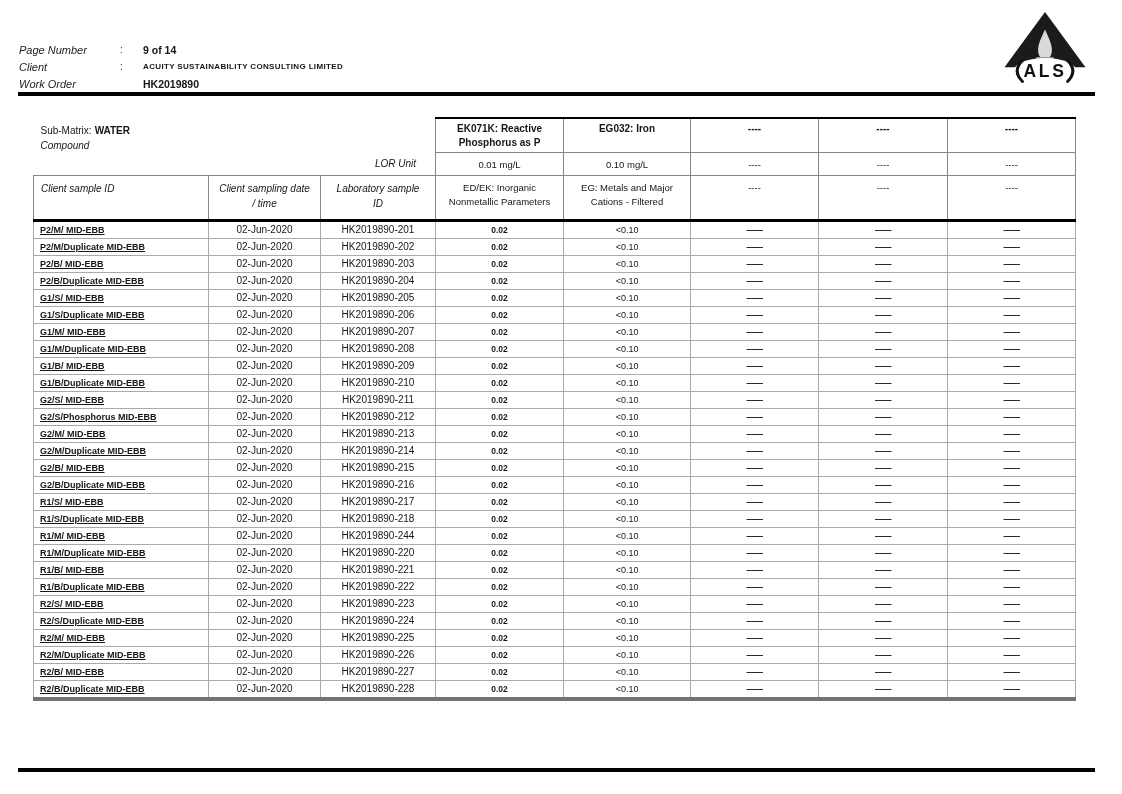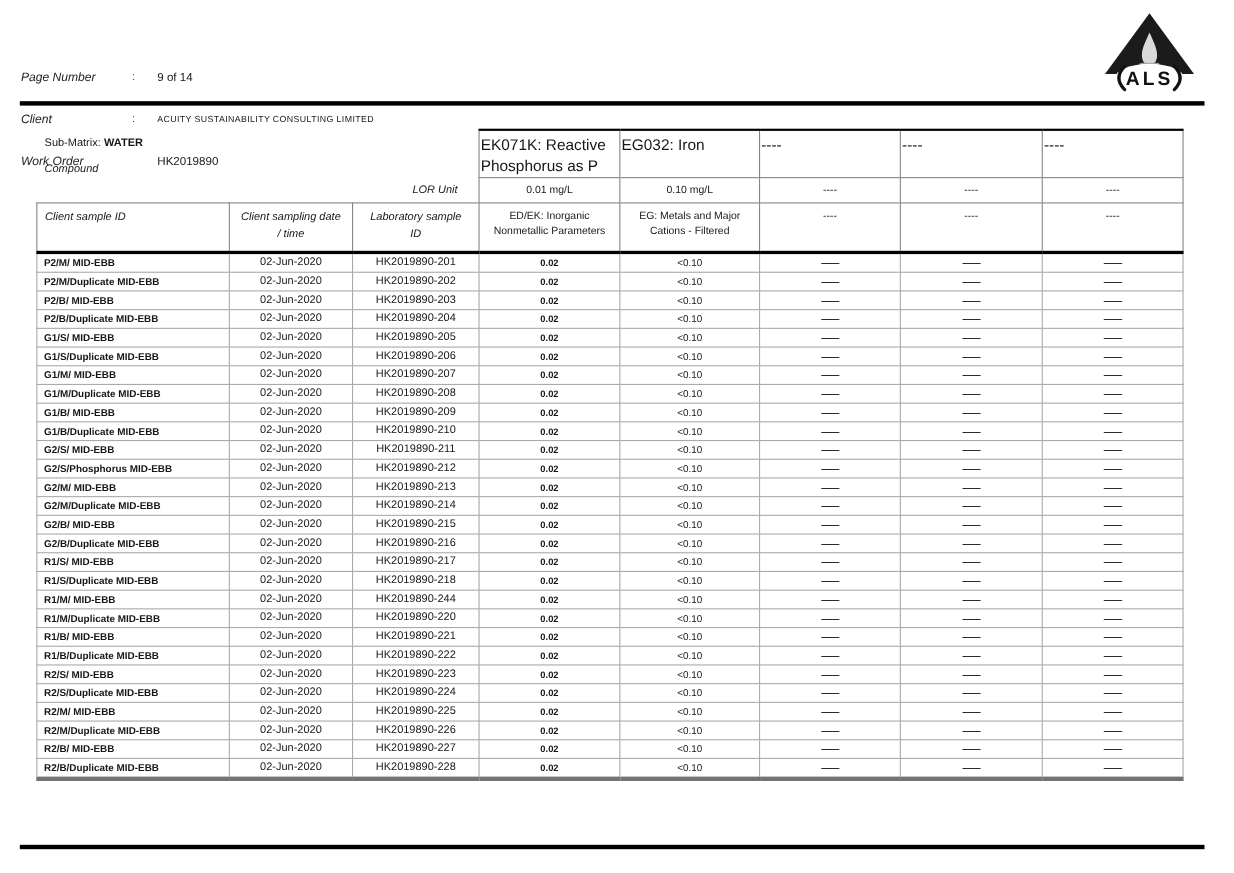--- a/index.html
+++ b/index.html
@@ -4,24 +4,24 @@
 <style>
   html,body { margin:0; padding:0; background:#e8e8e8; }
   .page {
     position:relative; width:1122px; height:794px; background:#ffffff;
     font-family:"Liberation Sans","DejaVu Sans",sans-serif; color:#161616;
     overflow:hidden; margin:0 auto;
   }
 
   
   .meta { position:absolute; left:19px; top:41px; }
-  .meta-row { display:flex; height:17px; align-items:center;margin-top:21px; }
+  .meta-row { display:flex; height:17px; align-items:center; }
   .meta-label { width:101px; font-style:italic; font-size:11px; color:#222; }
   .meta-sep { width:11px; font-size:10px; color:#333; }
-  .meta-value { font-weight:normal; font-size:10.5px;padding-left:12px; }
+  .meta-value { font-weight:bold; font-size:10.5px;padding-left:12px; }
   .meta-row.client .meta-value { font-size:8px; letter-spacing:.35px; }
 
   
   .logo { position:absolute; left:999px; top:10px; width:92px; height:74px; }
 
   
   .rule-top    { position:absolute; left:18px; top:92px;  width:1077px; height:4px; background:#000; }
   .rule-bottom { position:absolute; left:18px; top:768px; width:1077px; height:4px; background:#000; }
 
   
@@ -30,21 +30,21 @@
     border-collapse:collapse; table-layout:fixed;
   }
   table.results td { overflow:hidden; }
 
   
   thead td { border:1px solid #858585; vertical-align:top; }
   td.ghost { border:none; background:transparent; }
 
   tr.r-compound td { height:29px; }
   tr.r-compound td.a-comp {
-    border-top:2px solid #000; font-weight:normal; font-size:14px; 
+    border-top:2px solid #000; font-weight:bold; font-size:10px; text-align:center;
     padding-top:3px; line-height:1.35; white-space:pre-line;
   }
   .submx-wrap { display:flex; justify-content:space-between; align-items:flex-end; height:100%; padding:6px 5px 1px 6px; box-sizing:border-box;flex-direction:column; }
   .submx { font-size:10px; align-self:flex-start; }
   .submx .b { font-weight:bold; margin-left:3px; }
   .it { font-style:italic; }
   .compound-lbl { font-size:10px; align-self:flex-start; margin-top:3px; }
 
   tr.r-lor td { height:20px; vertical-align:middle; }
   tr.r-lor td.a-lor { font-size:9.5px; text-align:center; }
@@ -54,21 +54,21 @@
   tr.r-meth td.a-meth { font-size:9.5px; text-align:center; white-space:pre-line; }
   tr.r-meth td.col-h { font-style:italic; font-size:10px; text-align:center; white-space:pre-line; }
   tr.r-meth td.col-h.first { text-align:left; padding-left:7px; }
 
   
   tbody td {
     border:1px solid #aaaaaa; height:16px; line-height:16px;
     font-size:10px; text-align:center; padding:0;
   }
   tbody tr:last-child td { border-bottom:4px solid #737373; }
-  tbody td.c-id  { text-align:left; padding-left:6px; font-weight:bold; font-size:9px; }
+  tbody td.c-id  { text-align:left; padding-left:6px; font-weight:bold; font-size:9px;text-decoration:underline; }
   tbody td.c-v1  { font-weight:bold; font-size:8.5px; }
   tbody td.c-v2  { font-size:9px; }
   tbody td.c-dash{ font-weight:bold; font-size:8.5px; letter-spacing:-0.5px; }
 </style>
 </head>
 <body>
 
 <div class="page">
 
   <div class="meta">

